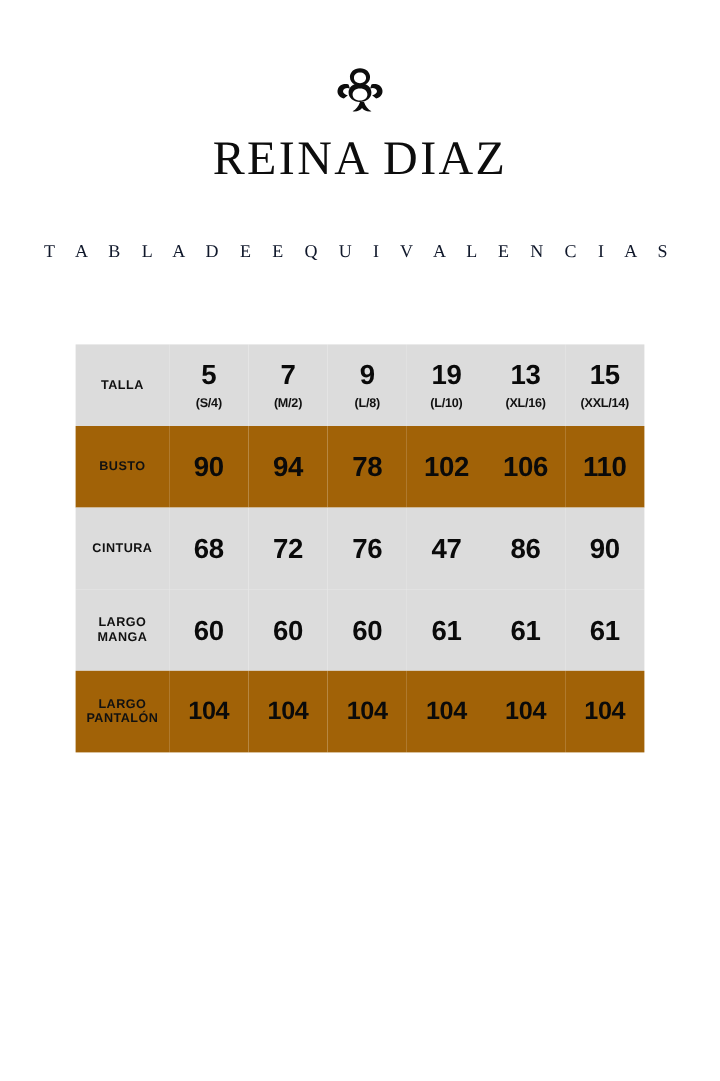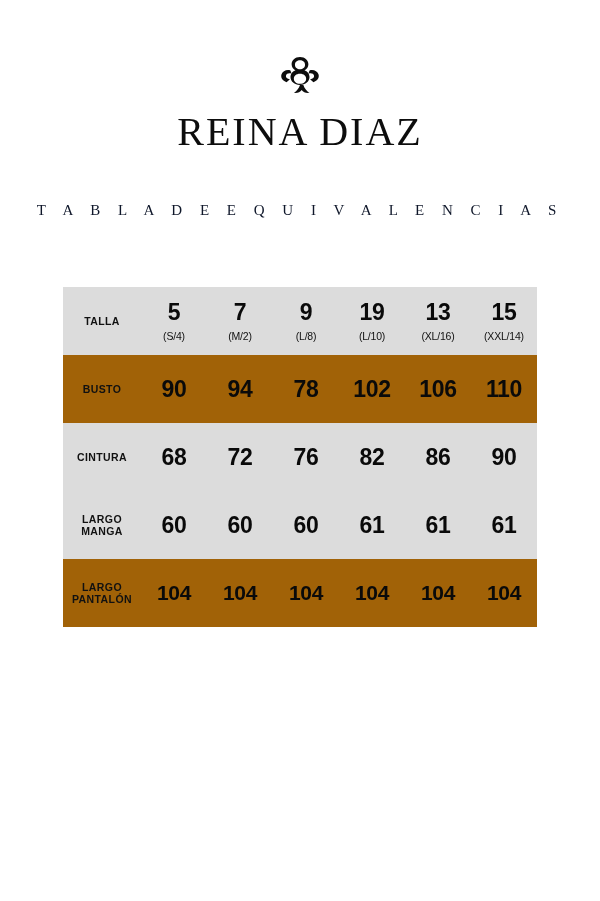--- a/index.html
+++ b/index.html
@@ -89,21 +89,21 @@
     font-weight: bold;
     color: #0a0a0a;
     line-height: 1.05;
     letter-spacing: -0.3px;
   }
   .val.small {
     font-size: 21px;
   }
   .sub {
     font-size: 10.5px;
-    font-weight: normal;
+    font-weight: bold;
     color: #111111;
     margin-top: 5px;
     letter-spacing: -0.2px;
   }
   tr.header-row td {
     height: 68px;
   }
   tr.data-row td {
     height: 68px;
   }
@@ -184,21 +184,21 @@
           <td class="val">102</td>
           <td class="val">106</td>
           <td class="val">110</td>
         </tr>
 
         <tr class="data-row shaded">
           <td class="row-label"><span>CINTURA</span></td>
           <td class="val">68</td>
           <td class="val">72</td>
           <td class="val">76</td>
-          <td class="val">82</td>
+          <td class="val">47</td>
           <td class="val">86</td>
           <td class="val">90</td>
         </tr>
 
 
         <tr class="data-row shaded">
           <td class="row-label">
             <span>LARGO</span><br>
             <span>MANGA</span>
           </td>

